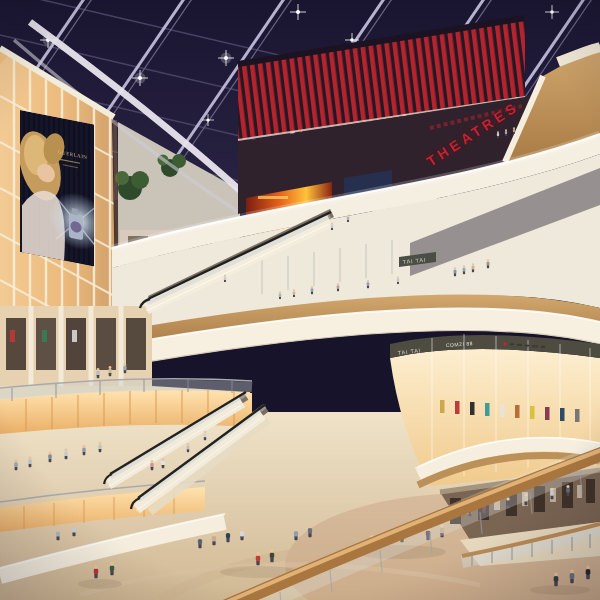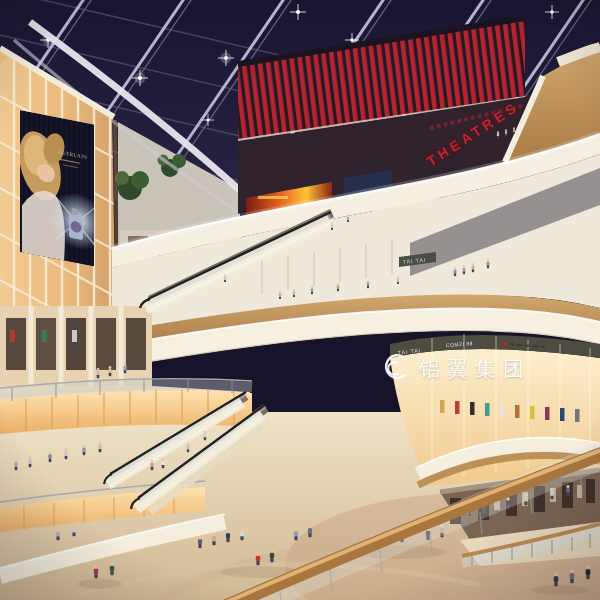--- a/index.html
+++ b/index.html
@@ -530,20 +530,13 @@
     </g>
     <path d="M 222,608 Q 420,522 612,450" stroke="#a9763f" stroke-width="14" fill="none"></path>
     <path d="M 222,604 Q 420,518 612,446" stroke="#e0b276" stroke-width="4" fill="none"></path>
   </g>
 
   <rect x="0" y="0" width="600" height="600" fill="url(#gvig)"></rect>
 </svg>
 
 <div class="ovl theatres">THEATRES</div>
 
-<div class="ovl watermark">
-  <svg width="34" height="34" viewBox="0 0 36 36">
-    <path d="M28 6 A12 12 0 1 0 29 24" stroke="#ffffff" stroke-width="2.6" fill="none" opacity=".9"></path>
-    <path d="M21 12 A6.5 6.5 0 1 0 22 22" stroke="#ffffff" stroke-width="2.2" fill="none" opacity=".9"></path>
-  </svg>
-  <span>铝翼集团</span>
 </div>
-</div>
 
 </body></html>

